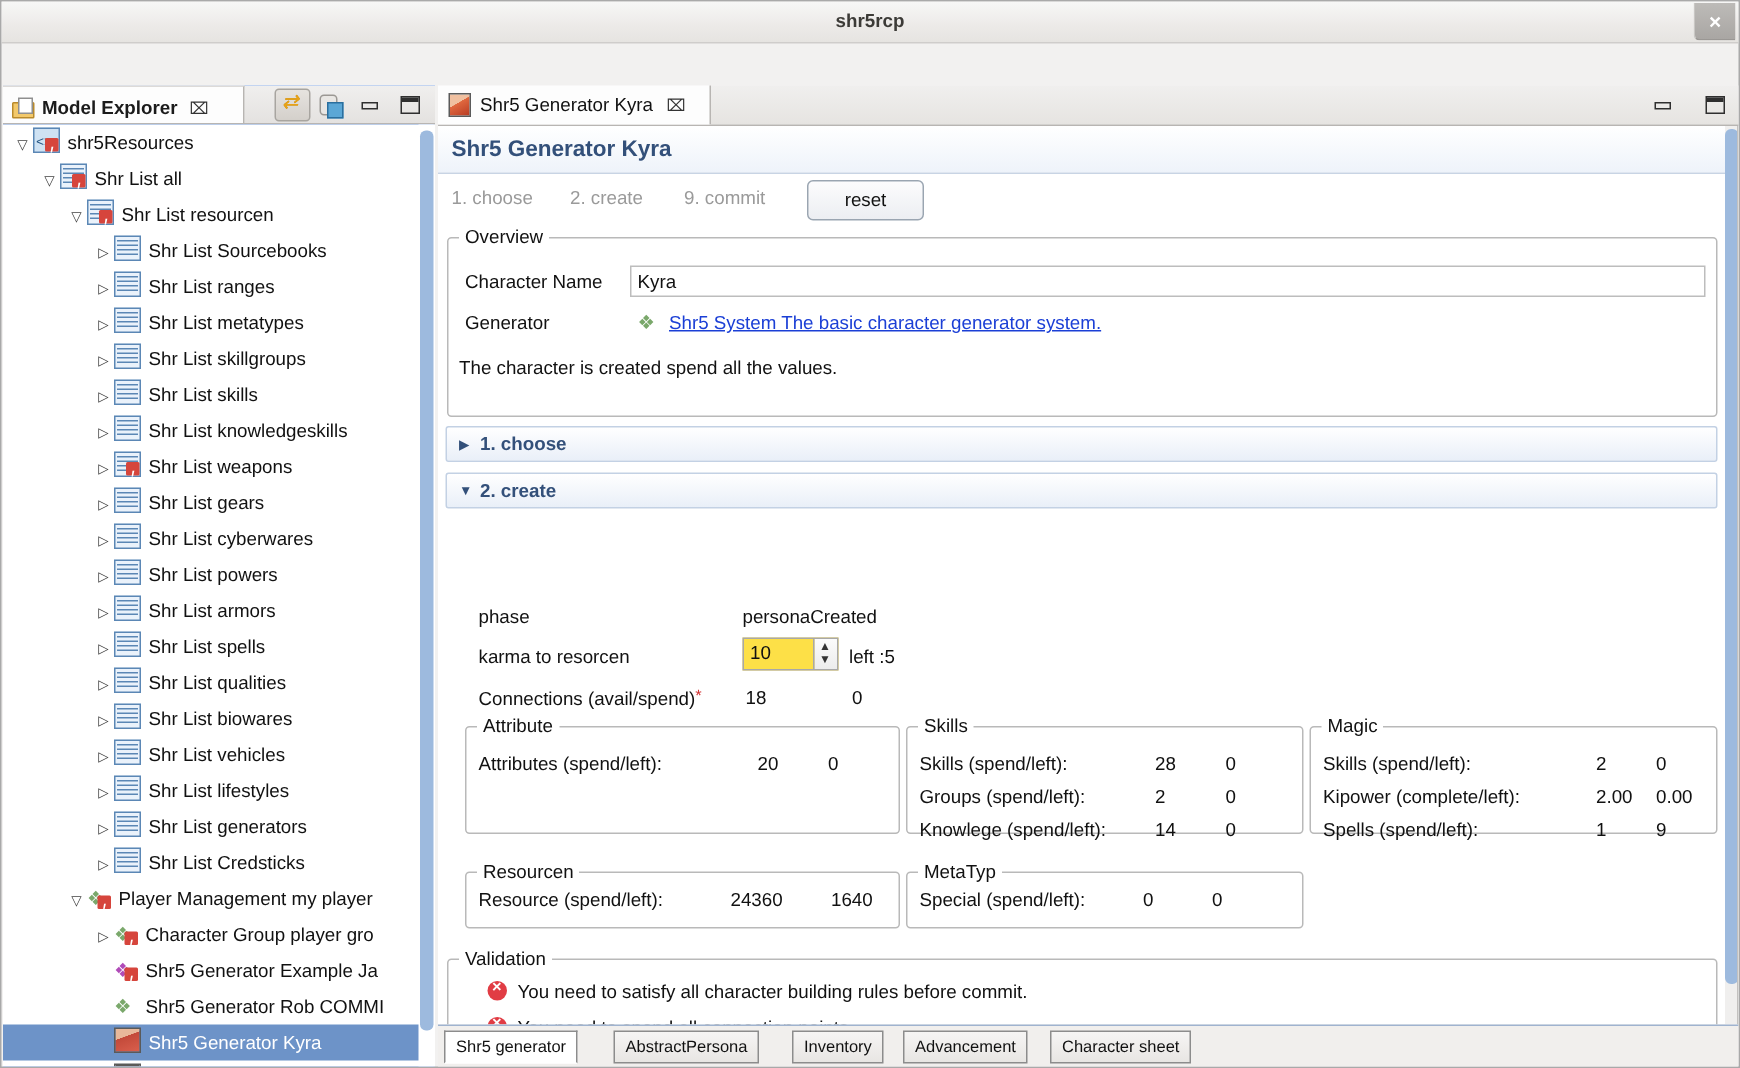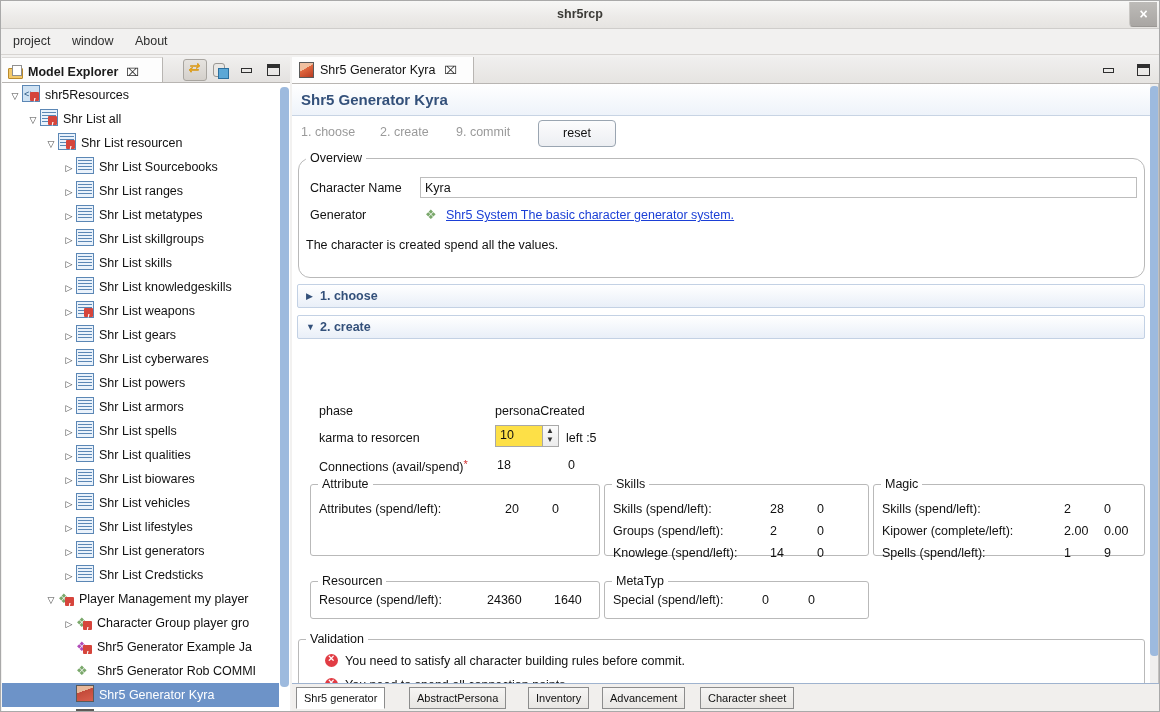--- a/index.html
+++ b/index.html
@@ -375,25 +375,20 @@
 
 <div id="app">
 
   <div class="titlebar">
     <div class="titlebar-text">shr5rcp</div>
     <div class="win-close">
       <span>×</span>
     </div>
   </div>
 
-  <div class="menubar">
-    <div class="menu-item">project</div>
-    <div class="menu-item">window</div>
-    <div class="menu-item">About</div>
-  </div>
 
   <div class="left-panel">
     <div class="view-tabbar">
       <div class="view-tab" style="width:161px;">
         <span class="icon-folder-doc">
             <i class="fo"></i>
             <i class="pg"></i>
           </span>
         <span class="tab-label">Model Explorer</span>
         <span class="tab-close">⌧</span>
@@ -473,21 +468,21 @@
         <div class="form-title">Shr5 Generator Kyra</div>
       </div>
 
       <div class="steps-row">
         <div class="step" style="left:9px;">1. choose</div>
         <div class="step" style="left:88px;">2. create</div>
         <div class="step" style="left:164px;">9. commit</div>
         <div class="reset-btn" style="left:246px;">reset</div>
       </div>
 
-      <div class="group" style="left:6px; top:74px; width:847px; height:120px;border-radius:12px;">
+      <div class="group" style="left:6px; top:74px; width:847px; height:120px;">
         <div class="legend">Overview</div>
         <div class="fld-label" style="left:11px; top:22px;">Character Name</div>
         <input class="text-input" style="left: 121px; top: 18px; width: 717px; height: 21px;" value="Kyra">
         <div class="fld-label" style="left:11px; top:49px;">Generator</div>
         <span class="ti diam green" style="position:absolute; left:126px; top:52px;"></span>
         <div class="link" style="left:147px; top:49px;">Shr5 System The basic character generator system.</div>
         <div class="fld-label" style="left:7px; top:79px;">The character is created spend all the values.</div>
       </div>
 
       <div class="section-bar" style="top:200px;">

